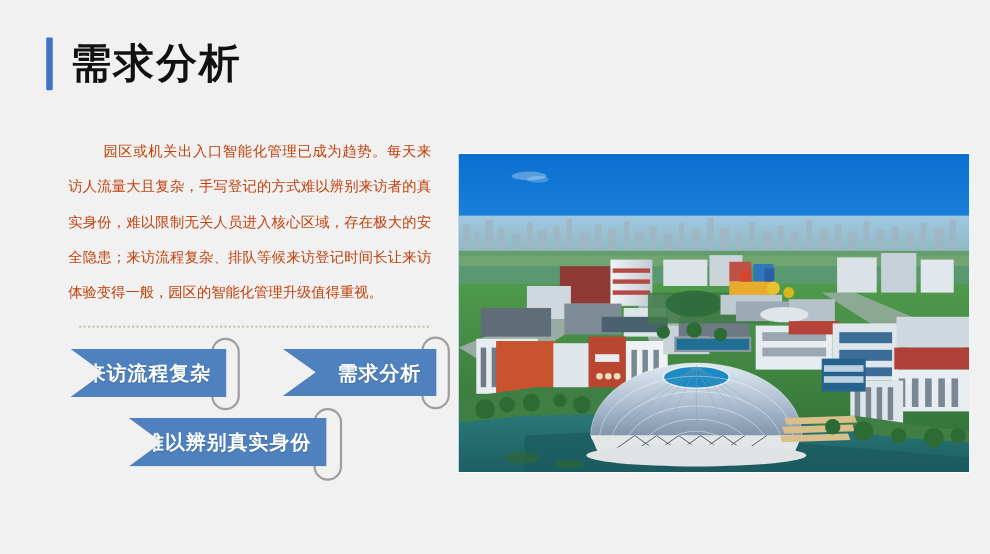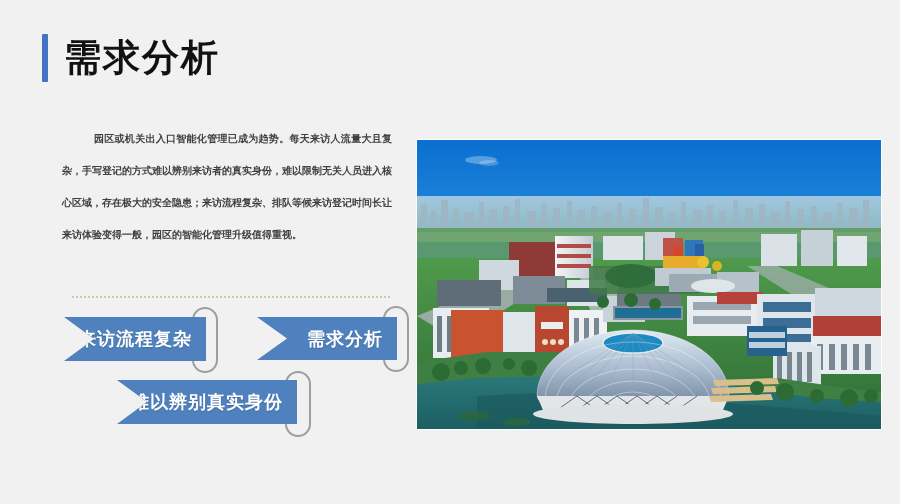--- a/index.html
+++ b/index.html
@@ -47,23 +47,23 @@
     white-space: nowrap;
   }
 
   
   .body-text {
     position: absolute;
     left: 62px;
     top: 123px;
     width: 330px;
     font-family: "DejaVu Serif", "Liberation Serif", serif;
-    font-size: 10px;
-    font-weight: bold;
-    color: #404040;
+    font-size: 13px;
+    font-weight: normal;
+    color: #c2410c;
     line-height: 32px;
     text-indent: 32px;
     text-align: justify;
     text-justify: inter-ideograph;
   }
 
   
   .divider {
     position: absolute;
     left: 72px;

